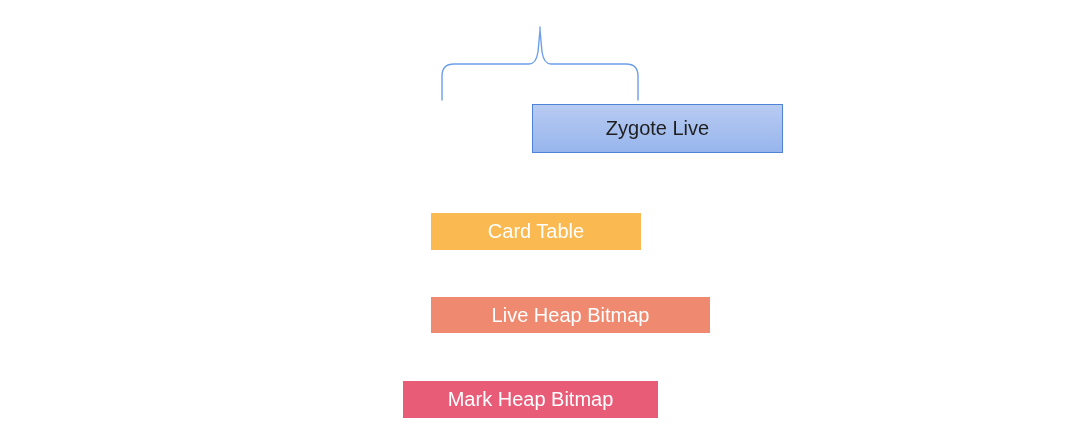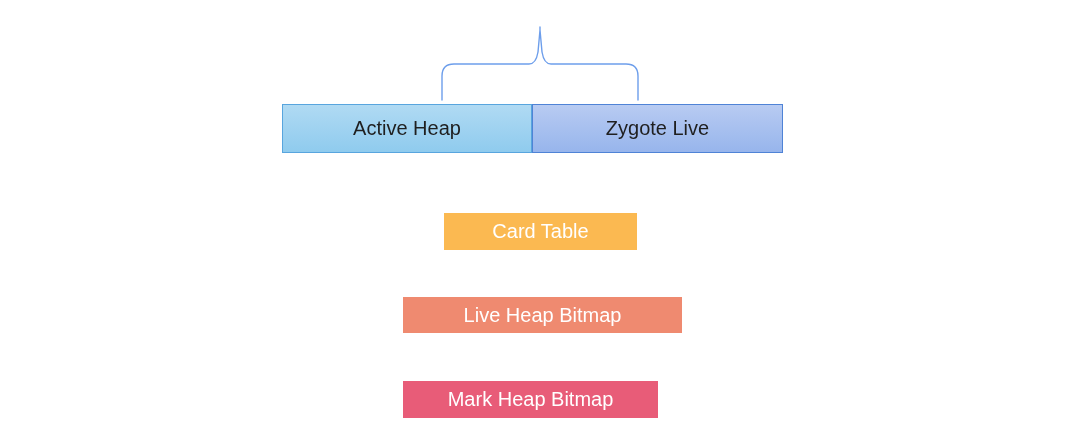--- a/index.html
+++ b/index.html
@@ -40,50 +40,47 @@
     left: 532px; width: 251px;
     background: linear-gradient(to bottom, #b8cbf2 0%, #97b5ec 100%);
     border: 1px solid #4f83d6;
   }
 
   .block {
     display: flex; align-items: center; justify-content: center;
     font-size: 20px;
     color: #ffffff;
   }
-  #card-table        { left: 444px; top: 213px; width: 193px; height: 37px; }
+  #card-table        { left: 431px; top: 213px; width: 210px; height: 37px; }
   #live-heap-bitmap  { left: 403px; top: 297px; width: 279px; height: 36px; }
   #mark-heap-bitmap  { left: 403px; top: 381px; width: 255px; height: 37px; }
 </style>
 </head>
 <body>
 
 <div id="canvas">
 
 
   <svg id="brace-svg" class="abs" viewBox="430 24 220 80" xmlns="http://www.w3.org/2000/svg" style="color: rgb(109, 158, 235);">
     <path d="M 442,100 L 442,76 Q 442,64 454,64 L 529,64
              Q 536,64 538,52 L 540,30 L 542,52 Q 544,64 551,64
              L 626,64 Q 638,64 638,76 L 638,100
              M 540,27 L 540,31"></path>
   </svg>
 
-  <div id="active-heap" class="abs heap-box">
-    <span>Active Heap</span>
-  </div>
 
   <div id="zygote-heap" class="abs heap-box">
     <span>Zygote Live</span>
   </div>
 
   <div id="card-table" class="abs block" style="background: rgb(251, 185, 81); color: rgb(255, 255, 255);">
     <span>Card Table</span>
   </div>
 
-  <div id="live-heap-bitmap" class="abs block" style="background: rgb(239, 138, 112); color: rgb(255, 255, 255);">
+  <div id="live-heap-bitmap" class="abs block" style="background: rgb(239, 138, 112); color: rgb(255, 255, 255); margin-left: 28px;">
     <span>Live Heap Bitmap</span>
   </div>
 
   <div id="mark-heap-bitmap" class="abs block" style="background: rgb(232, 92, 120); color: rgb(255, 255, 255);">
     <span>Mark Heap Bitmap</span>
   </div>
 
 </div>
 
 </body></html>

